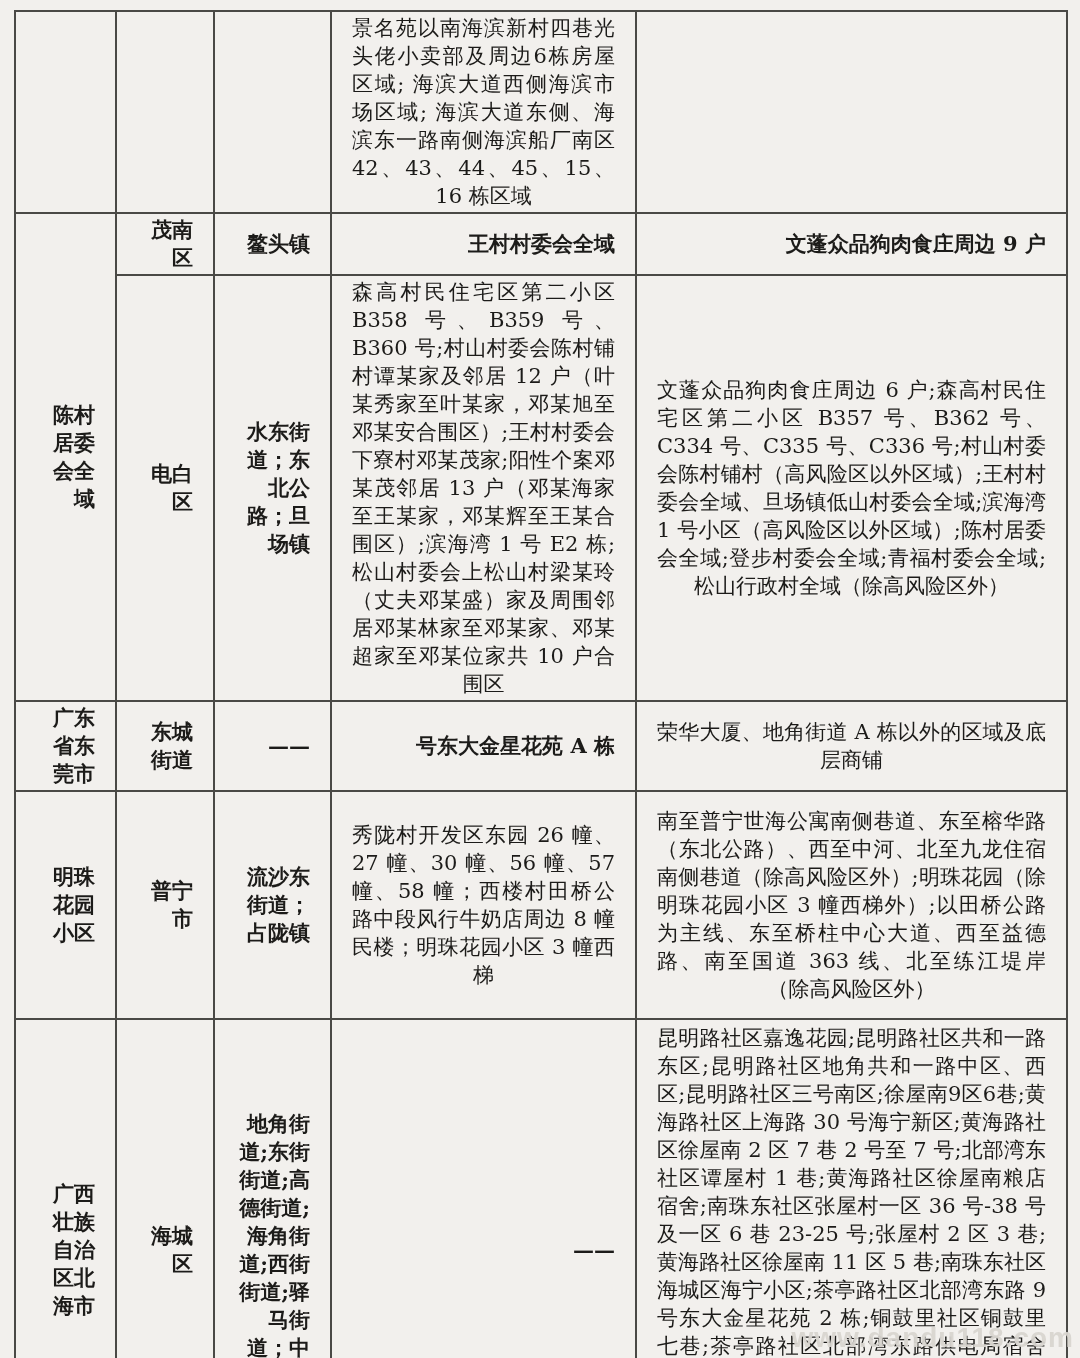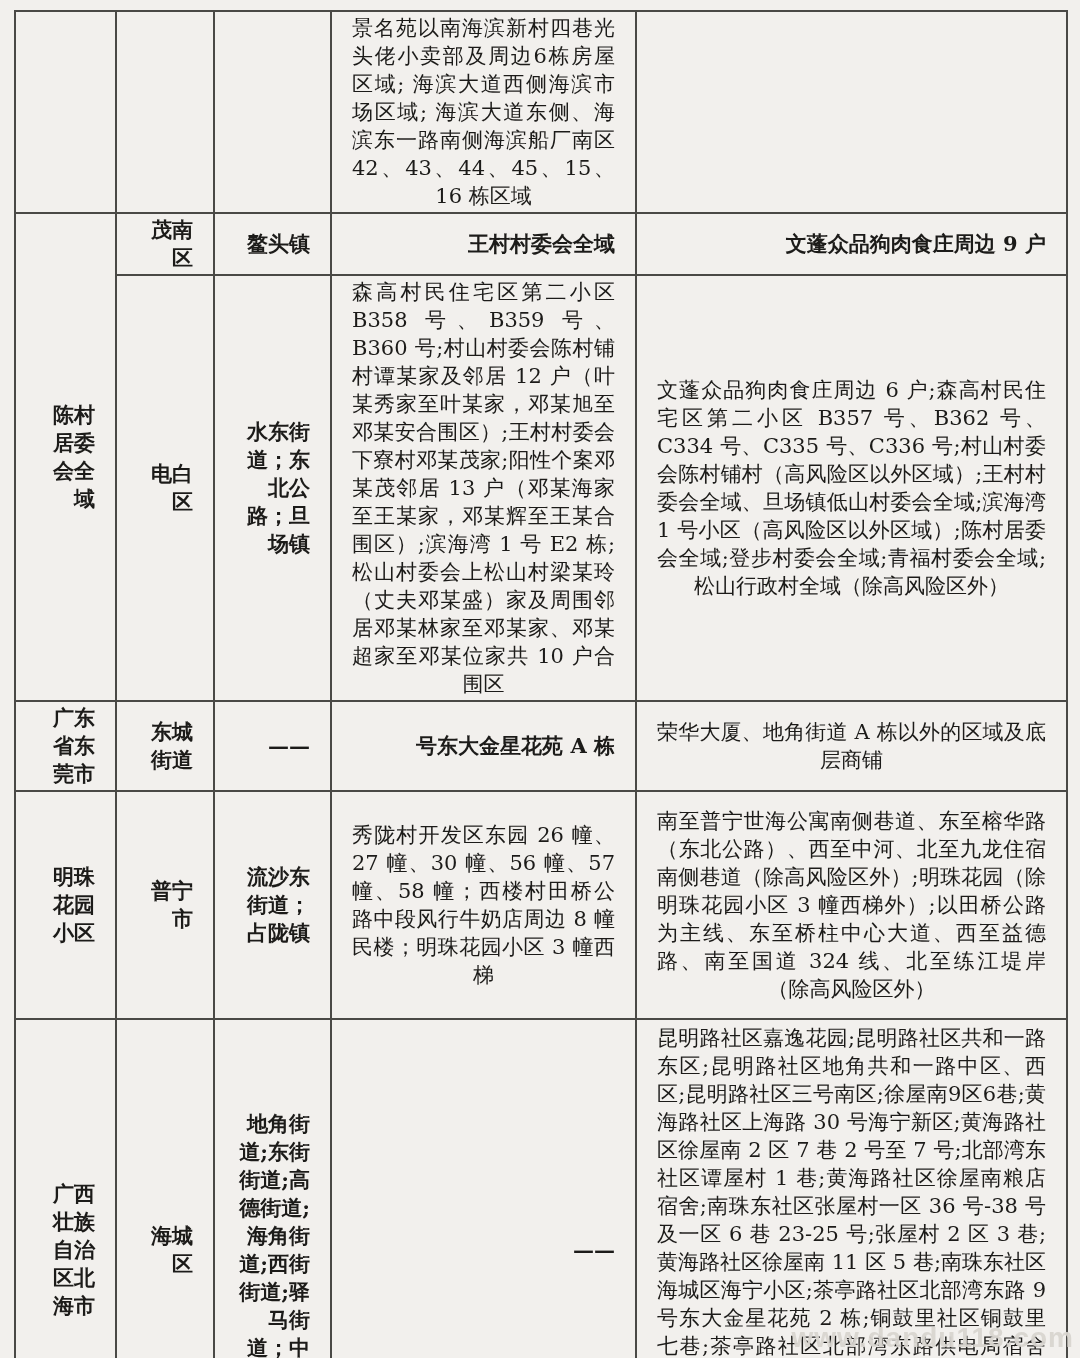--- a/index.html
+++ b/index.html
@@ -94,21 +94,21 @@
       <td class="c-center">——</td>
       <td class="c-center">号东大金星花苑 A 栋</td>
       <td class="c-just">荣华大厦、地角街道 A 栋以外的区域及底层商铺</td>
     </tr>
 
     <tr style="height:228px;">
       <td class="c-center">明珠花园小区</td>
       <td class="c-center">普宁市</td>
       <td class="c-center">流沙东街道；占陇镇</td>
       <td class="c-just">秀陇村开发区东园 26 幢、27 幢、30 幢、56 幢、57 幢、58 幢；西楼村田桥公路中段风行牛奶店周边 8 幢民楼；明珠花园小区 3 幢西梯</td>
-      <td class="c-just">南至普宁世海公寓南侧巷道、东至榕华路（东北公路）、西至中河、北至九龙住宿南侧巷道（除高风险区外）;明珠花园（除明珠花园小区 3 幢西梯外）;以田桥公路为主线、东至桥柱中心大道、西至益德路、南至国道 324 线、北至练江堤岸（除高风险区外）</td>
+      <td class="c-just">南至普宁世海公寓南侧巷道、东至榕华路（东北公路）、西至中河、北至九龙住宿南侧巷道（除高风险区外）;明珠花园（除明珠花园小区 3 幢西梯外）;以田桥公路为主线、东至桥柱中心大道、西至益德路、南至国道 363 线、北至练江堤岸（除高风险区外）</td>
     </tr>
 
     <tr style="height:462px;">
       <td class="c-center">广西壮族自治区北海市</td>
       <td class="c-center">海城区</td>
       <td class="c-center">地角街道;东街街道;高德街道;海角街道;西街街道;驿马街道；中街街道</td>
       <td class="c-center">——</td>
       <td class="c-just">
         <div class="clip-tall">昆明路社区嘉逸花园;昆明路社区共和一路东区;昆明路社区地角共和一路中区、西区;昆明路社区三号南区;徐屋南9区6巷;黄海路社区上海路 30 号海宁新区;黄海路社区徐屋南 2 区 7 巷 2 号至 7 号;北部湾东社区谭屋村 1 巷;黄海路社区徐屋南粮店宿舍;南珠东社区张屋村一区 36 号-38 号及一区 6 巷 23-25 号;张屋村 2 区 3 巷;黄海路社区徐屋南 11 区 5 巷;南珠东社区海城区海宁小区;茶亭路社区北部湾东路 9 号东大金星花苑 2 栋;铜鼓里社区铜鼓里七巷;茶亭路社区北部湾东路供电局宿舍 17 栋;政法路社区妇幼保健院宿舍;黄海路社区东海街富逸花园;政法路社区长青东路东 3 至 5 号;海清街以东、海南路以南、良基雅苑以西、长青东路与世纪华联超市以北合围处;铜鼓里社</div>
       </td>

